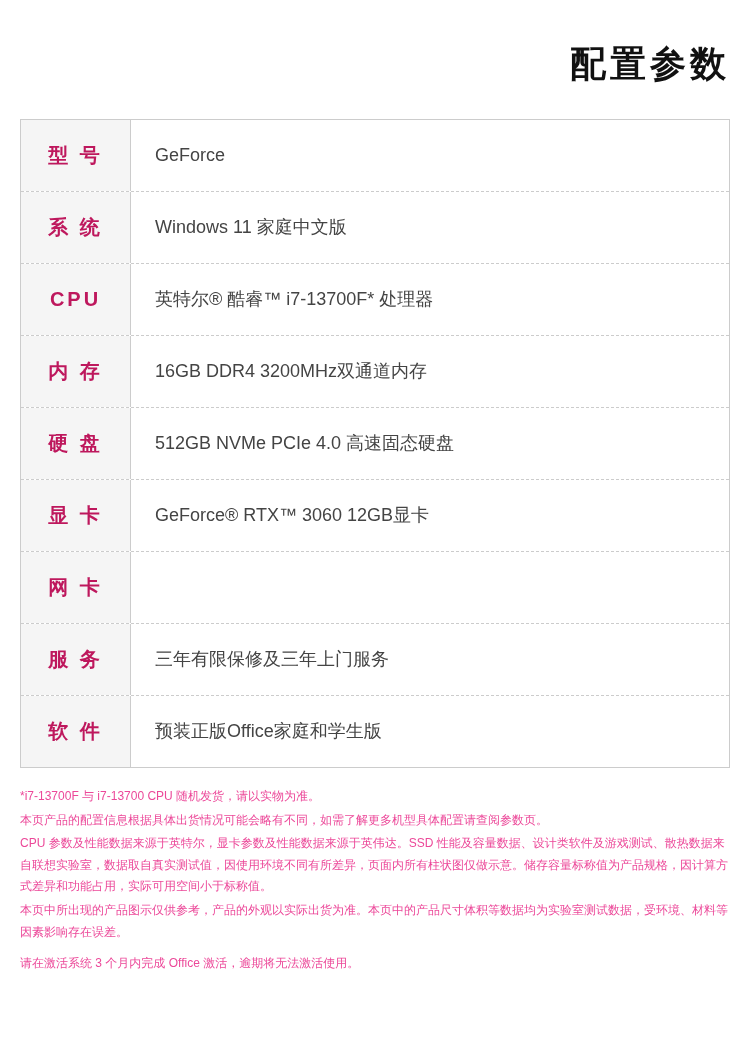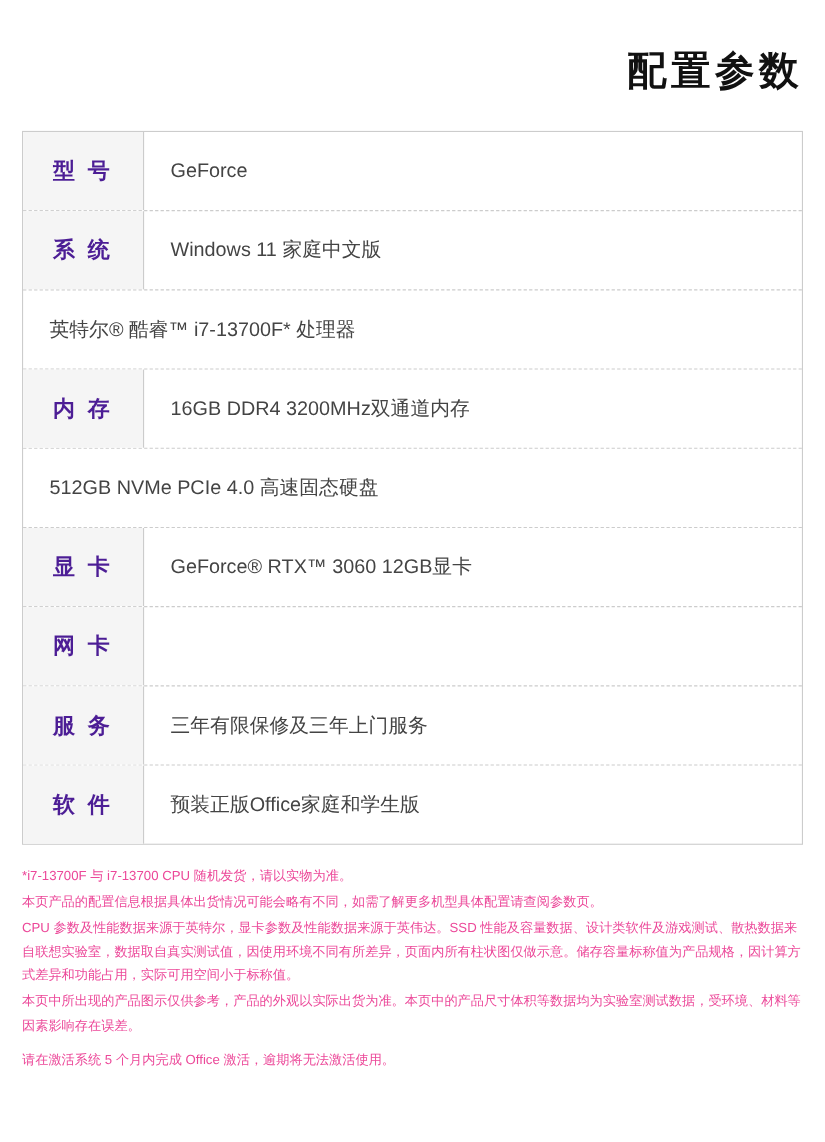--- a/index.html
+++ b/index.html
@@ -45,21 +45,21 @@
       width: 110px;
       min-width: 110px;
       background: #f5f5f5;
       border-right: 1.5px solid #ccc;
       display: flex;
       align-items: center;
       justify-content: center;
       padding: 22px 10px;
       font-size: 20px;
       font-weight: 700;
-      color: #4c1d95;
+      color: #be185d;
       letter-spacing: 3px;
       text-align: center;
     }
 
     .spec-value {
       flex: 1;
       padding: 22px 24px;
       font-size: 18px;
       color: #444;
       display: flex;
@@ -90,27 +90,29 @@
 <div class="spec-table">
 <div class="spec-row">
       <div class="spec-label">型 号</div>
       <div class="spec-value">GeForce</div>
     </div>
     <div class="spec-row">
       <div class="spec-label">系 统</div>
       <div class="spec-value">Windows 11 家庭中文版</div>
     </div>
     <div class="spec-row">
+      <div class="spec-label">CPU</div>
       <div class="spec-value">英特尔® 酷睿™ i7-13700F* 处理器</div>
     </div>
     <div class="spec-row">
       <div class="spec-label">内 存</div>
       <div class="spec-value">16GB DDR4 3200MHz双通道内存</div>
     </div>
     <div class="spec-row">
+      <div class="spec-label">硬 盘</div>
       <div class="spec-value">512GB NVMe PCIe 4.0 高速固态硬盘</div>
     </div>
     <div class="spec-row">
       <div class="spec-label">显 卡</div>
       <div class="spec-value">GeForce® RTX™ 3060 12GB显卡</div>
     </div>
     <div class="spec-row">
       <div class="spec-label">网 卡</div>
     </div>
     <div class="spec-row">
@@ -122,14 +124,14 @@
       <div class="spec-value">预装正版Office家庭和学生版</div>
     </div>
   </div>
 
 <div class="footnotes">
 <p>*i7-13700F 与 i7-13700 CPU 随机发货，请以实物为准。</p>
     <p>本页产品的配置信息根据具体出货情况可能会略有不同，如需了解更多机型具体配置请查阅参数页。</p>
     <p>CPU 参数及性能数据来源于英特尔，显卡参数及性能数据来源于英伟达。SSD 性能及容量数据、设计类软件及游戏测试、散热数据来自联想实验室，数据取自真实测试值，因使用环境不同有所差异，页面内所有柱状图仅做示意。储存容量标称值为产品规格，因计算方式差异和功能占用，实际可用空间小于标称值。</p>
     <p>本页中所出现的产品图示仅供参考，产品的外观以实际出货为准。本页中的产品尺寸体积等数据均为实验室测试数据，受环境、材料等因素影响存在误差。</p>
     <p class="gap"></p>
-    <p>请在激活系统 5 个月内完成 Office 激活，逾期将无法激活使用。</p>
+    <p>请在激活系统 3 个月内完成 Office 激活，逾期将无法激活使用。</p>
   </div>
 
 </body></html>

